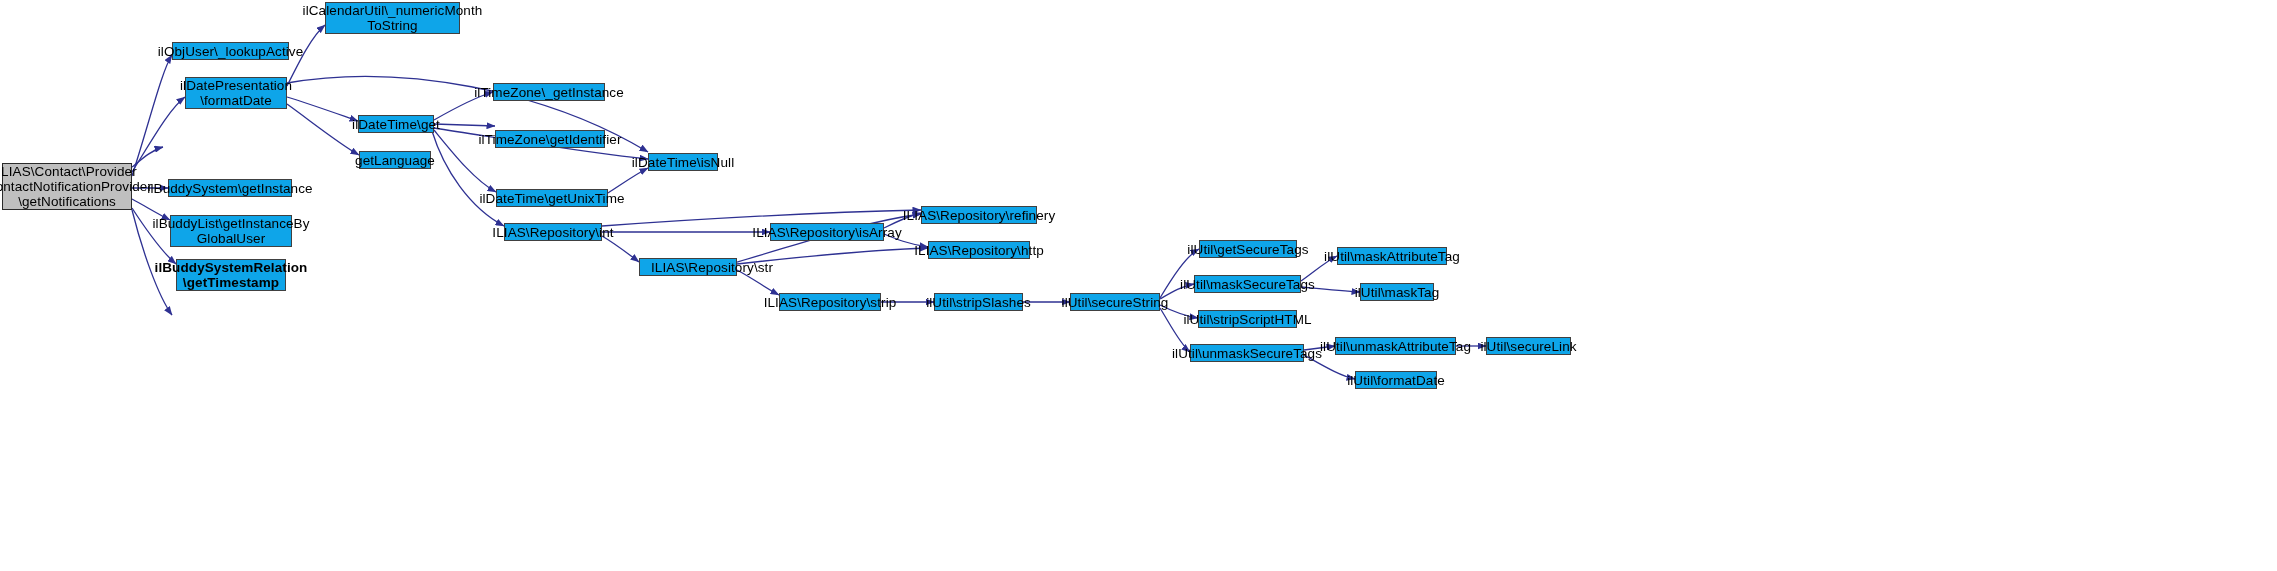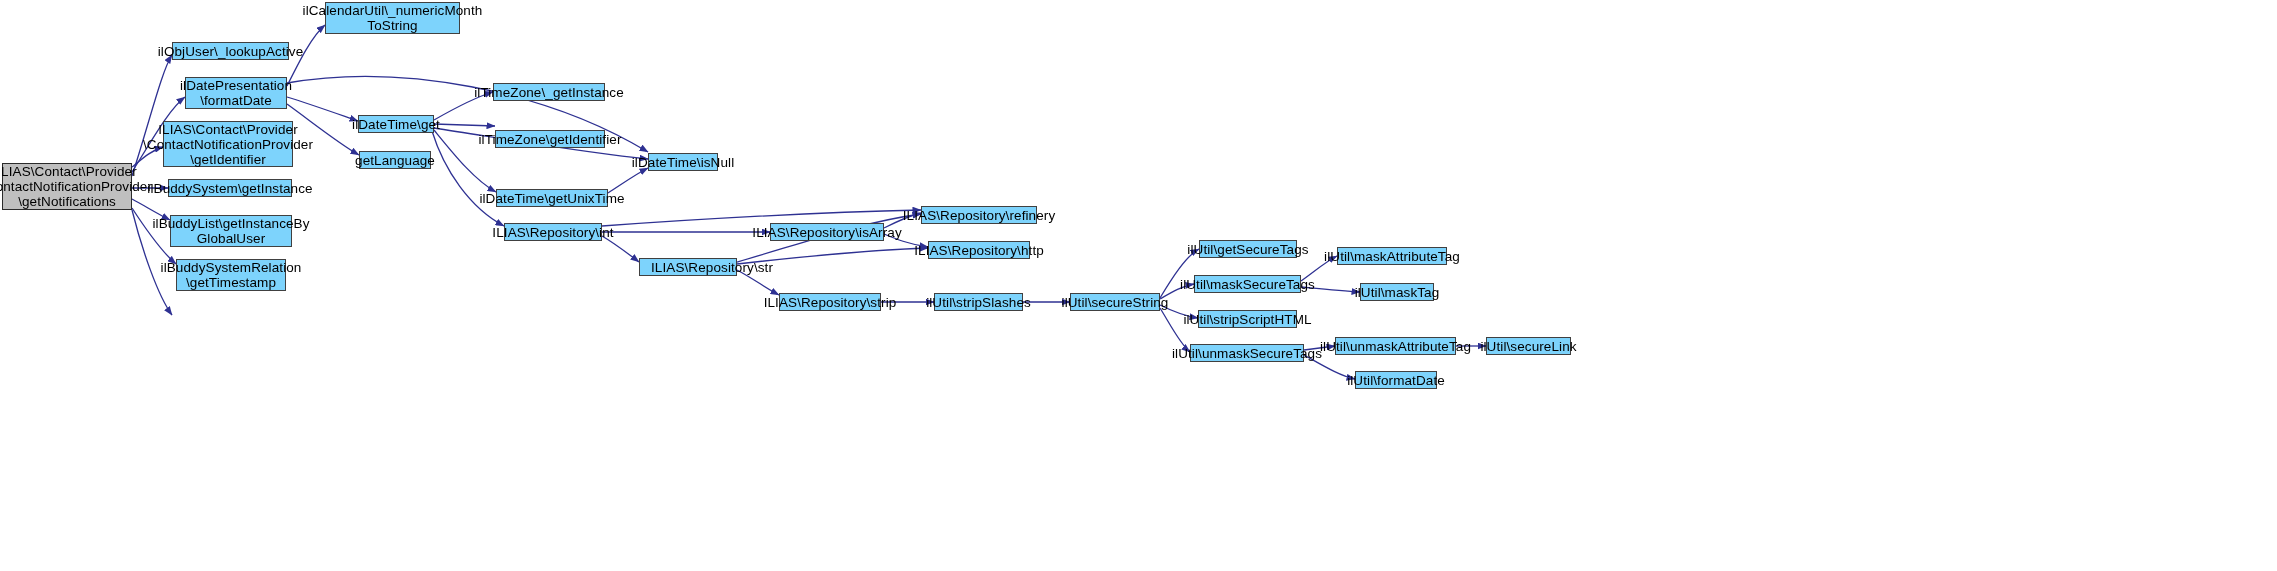--- a/index.html
+++ b/index.html
@@ -20,21 +20,21 @@
     left: 0;
     top: 0;
     width: 2277px;
     height: 571px;
     pointer-events: none;
   }
   .node {
     position: absolute;
     box-sizing: border-box;
     border: 1px solid #404040;
-    background: #7dd3fc;
+    background: #0ea5e9;
     color: #000000;
     font-size: 13.5px;
     line-height: 15px;
     display: flex;
     align-items: center;
     justify-content: center;
     text-align: center;
     white-space: pre-line;
     letter-spacing: 0.1px;
     z-index: 5;
@@ -92,27 +92,24 @@
         <path d="M 1304,355 C 1322,365 1340,376 1355,379" fill="none" stroke="#2e3192" stroke-width="1.3" marker-end="url(#arrow)"></path>
         <path d="M 1456,346 L 1486,346" fill="none" stroke="#2e3192" stroke-width="1.3" marker-end="url(#arrow)"></path>
       </g>
   </svg>
 <div class="node root" style="left: 2px; top: 163px; width: 130px; height: 47px;">ILIAS\Contact\Provider
 \ContactNotificationProvider
 \getNotifications</div>
     <div class="node" style="left: 172px; top: 42px; width: 117px; height: 18px;">ilObjUser\_lookupActive</div>
     <div class="node" style="left: 185px; top: 77px; width: 102px; height: 32px;">ilDatePresentation
 \formatDate</div>
-    <div class="node" style="left: 163px; top: 121px; width: 130px; height: 46px;">ILIAS\Contact\Provider
-\ContactNotificationProvider
-\getIdentifier</div>
     <div class="node" style="left: 168px; top: 179px; width: 124px; height: 18px;">ilBuddySystem\getInstance</div>
     <div class="node" style="left: 170px; top: 215px; width: 122px; height: 32px;">ilBuddyList\getInstanceBy
 GlobalUser</div>
-    <div class="node" style="left: 176px; top: 259px; width: 110px; height: 32px;">ilBuddySystemRelation
+    <div class="node" style="left: 176px; top: 259px; width: 110px; height: 32px; font-weight: bold;">ilBuddySystemRelation
 \getTimestamp</div>
     <div class="node" style="left: 325px; top: 2px; width: 135px; height: 32px;">ilCalendarUtil\_numericMonth
 ToString</div>
     <div class="node" style="left: 358px; top: 115px; width: 76px; height: 18px;">ilDateTime\get</div>
     <div class="node" style="left: 359px; top: 151px; width: 72px; height: 18px;">getLanguage</div>
     <div class="node" style="left: 493px; top: 83px; width: 112px; height: 18px;">ilTimeZone\_getInstance</div>
     <div class="node" style="left: 495px; top: 118px; width: 110px; height: 18px; margin-top: 12px;">ilTimeZone\getIdentifier</div>
     <div class="node" style="left: 648px; top: 153px; width: 70px; height: 18px;">ilDateTime\isNull</div>
     <div class="node" style="left: 496px; top: 189px; width: 112px; height: 18px;">ilDateTime\getUnixTime</div>
     <div class="node" style="left: 504px; top: 223px; width: 98px; height: 18px;">ILIAS\Repository\int</div>

